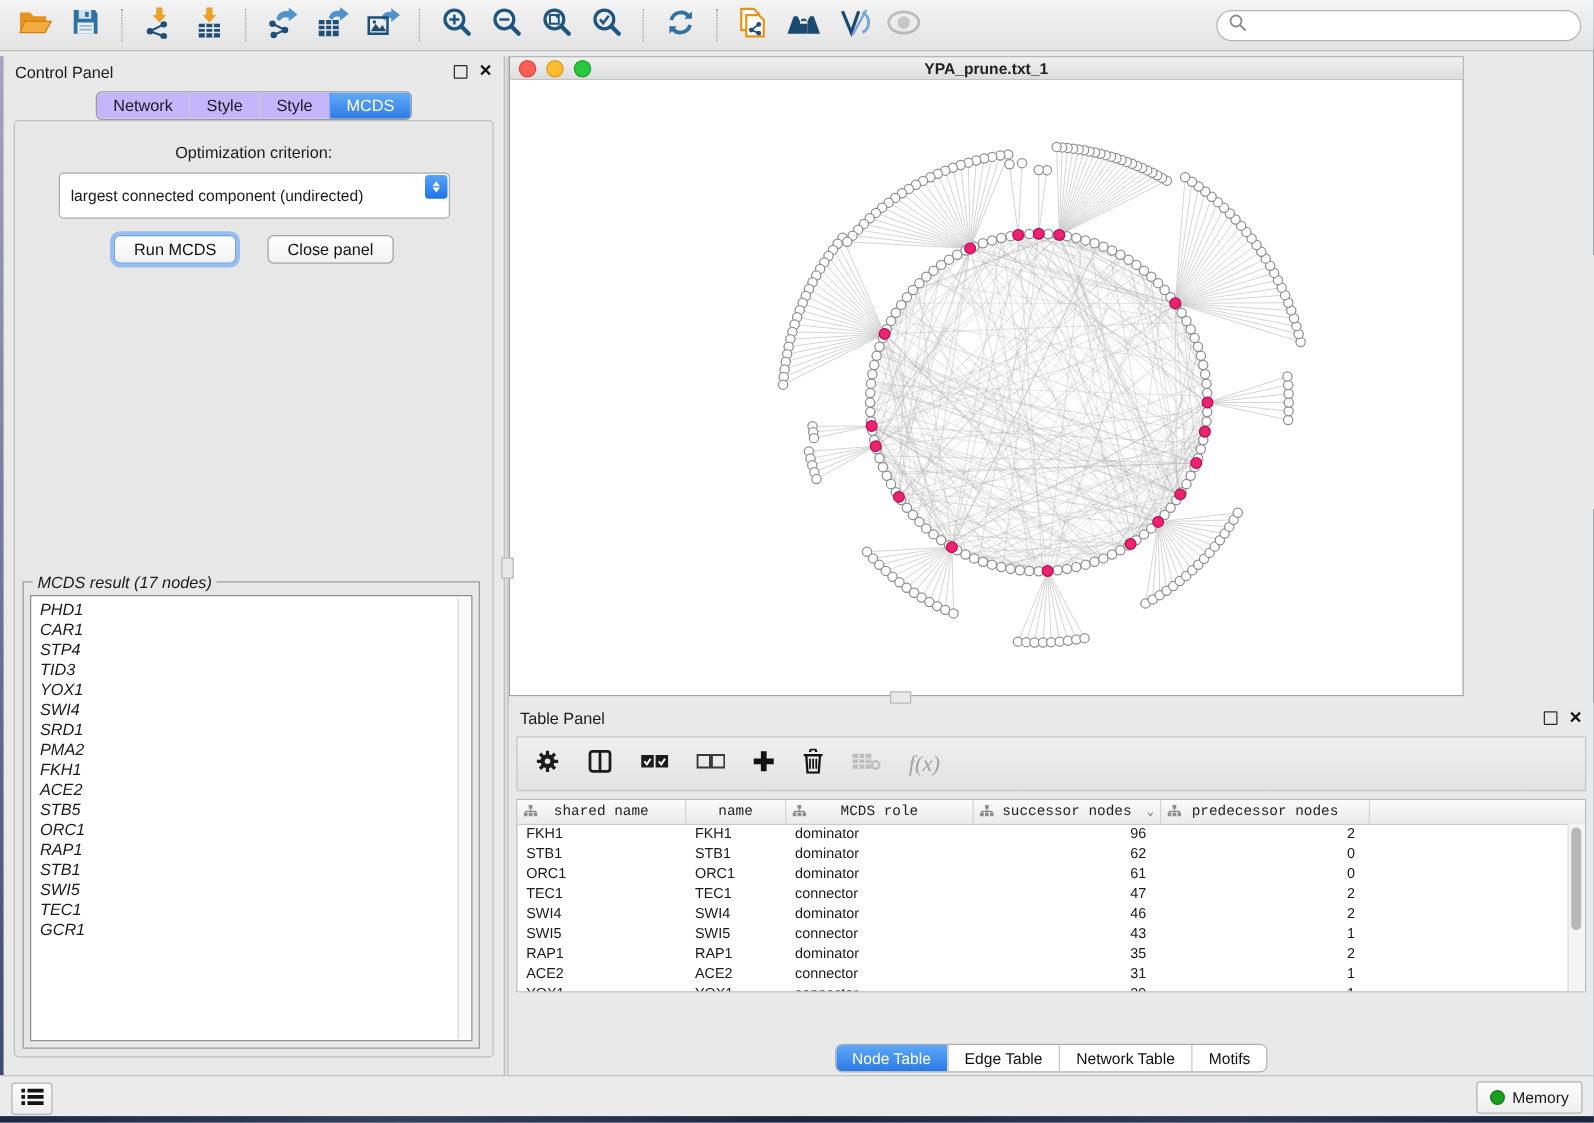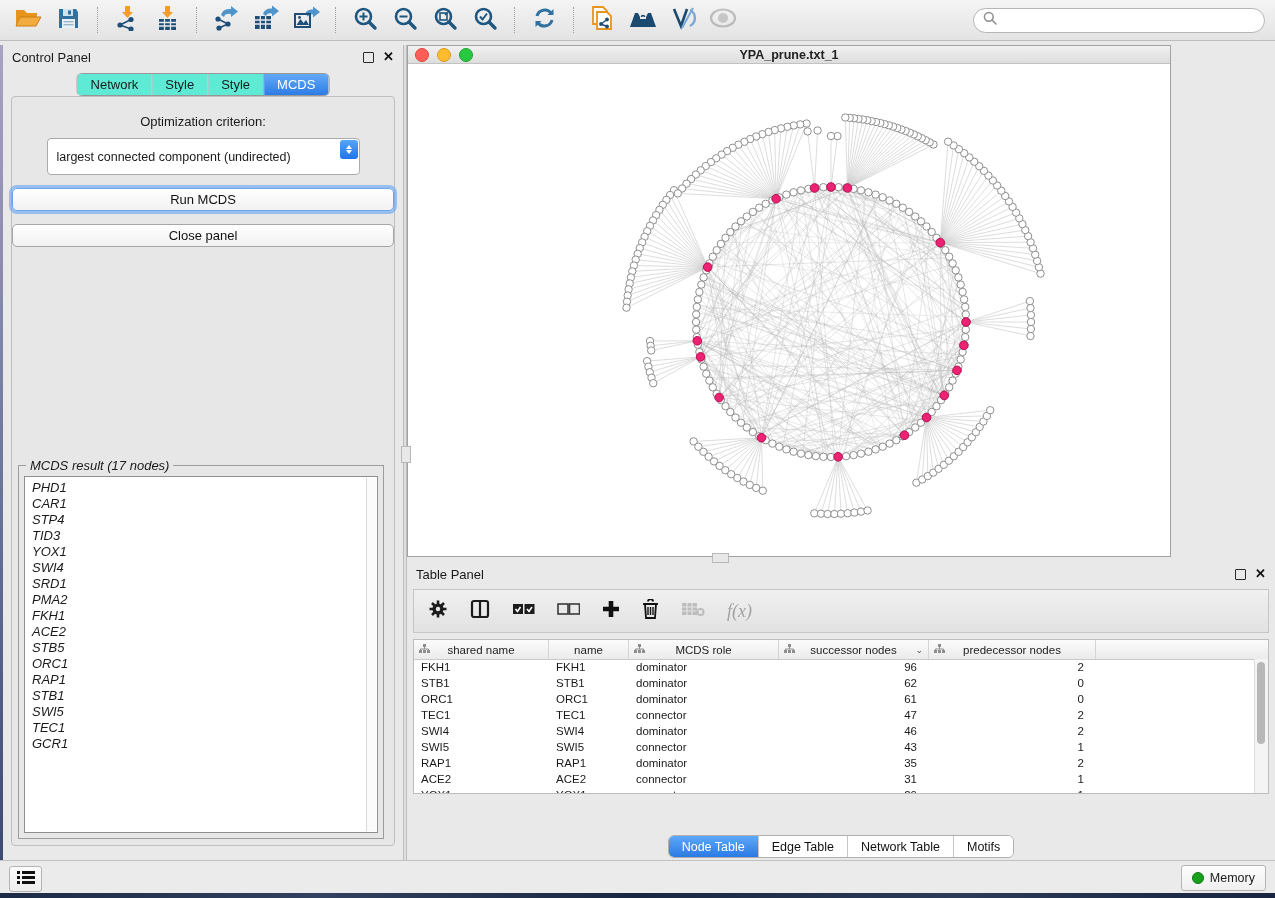--- a/index.html
+++ b/index.html
@@ -25,36 +25,36 @@
   .desktop-strip{position:absolute;left:0;top:893px;width:1275px;height:5px;
     background:linear-gradient(90deg,#1c2a46,#31415f,#1a2742,#2c3b58,#182440);}
   
   .control-panel{position:absolute;left:3px;top:45px;width:400px;height:813px;background:#e9e9e9;}
   .panel-header{height:24px;display:flex;align-items:center;padding:0 9px;font-size:13px;}
   .win-btns{margin-left:auto;display:flex;gap:9px;align-items:center;}
   .float-btn{width:9px;height:9px;border:1.5px solid #2b2b2b;border-radius:1px;}
   .close-btn{font-size:13px;font-weight:bold;line-height:10px;color:#111;}
   .cp-tabs{position:absolute;left:50%;transform:translateX(-50%);top:28px;display:flex;
     border:1px solid #989898;border-radius:5px;overflow:hidden;background:#fff;height:21px;z-index:3;}
-  .cp-tab{padding:0 13px;font-size:13px;display:flex;align-items:center;border-left:1px solid #c2c2c2;background:#5eead4;}
+  .cp-tab{padding:0 13px;font-size:13px;display:flex;align-items:center;border-left:1px solid #c2c2c2;background:#c4b5fd;}
   .cp-tab:first-child{border-left:none;}
   .cp-tab.active{background:linear-gradient(#62aaf8,#2d7ce5);color:#fff;border-left-color:#2d7ce5;}
   .cp-body{position:absolute;left:8px;right:8px;top:51px;bottom:12px;background:#e7e7e7;
     border:1px solid #bfbfbf;border-radius:4px;}
   .opt-label{text-align:center;margin-top:17px;font-size:13px;}
   .opt-select{position:relative;margin:9px auto 0 auto;width:313px;height:37px;background:#fff;
     border:1px solid #ababab;border-radius:4px;box-sizing:border-box;font-size:12.5px;
     display:flex;align-items:center;padding-left:9px;}
   .sel-stepper{position:absolute;right:1px;top:1px;width:18px;height:19px;border-radius:3px;
     background:linear-gradient(#55a5f8,#2173e8);display:flex;flex-direction:column;
     align-items:center;justify-content:center;gap:1px;}
   .sel-stepper .chev{width:0;height:0;border-left:3.5px solid transparent;border-right:3.5px solid transparent;}
   .chev-up{border-bottom:4px solid #fff;}
   .chev-dn{border-top:4px solid #fff;}
-  .cp-buttons{display:flex;justify-content:center;gap:13px;margin-top:13px;flex-direction:column;}
+  .cp-buttons{display:flex;justify-content:center;gap:25px;margin-top:13px;}
   .mac-btn{background:linear-gradient(#ffffff,#f1f1f1);border:1px solid #a6a6a6;border-radius:5px;
     font-size:13px;font-family:"Liberation Sans",sans-serif;padding:3px 15px;color:#111;}
   .mac-btn.focused{box-shadow:0 0 0 3px rgba(98,163,245,.6);border-color:#6ea4e8;}
   .result-group{position:absolute;left:6px;right:10px;top:368px;height:372px;border:1px solid #9c9c9c;font-style:italic;}
   .result-legend{position:absolute;top:-8px;left:7px;background:#e7e7e7;padding:0 4px;font-size:13px;}
   .result-list{position:absolute;left:5px;right:5px;top:10px;bottom:5px;background:#fff;
     border:1px solid #8f8f8f;font-size:13px;line-height:16px;padding:3px 0 0 7px;box-sizing:border-box;overflow:hidden;}
   .list-scroll{position:absolute;top:1px;bottom:1px;right:1px;width:9px;background:#fbfbfb;border-left:1px solid #d8d8d8;}
   
   .v-splitter{position:absolute;left:403px;top:45px;width:4px;height:815px;background:#dfdfdf;
@@ -72,21 +72,21 @@
   .light.yellow{background:#febc2e;border:.5px solid #d89b1f;}
   .light.green{background:#28c840;border:.5px solid #1da12f;}
   .nw-title{position:absolute;left:0;right:0;text-align:center;font-size:12.5px;font-weight:700;color:#222;}
   .nw-canvas{width:866px;height:493px;}
   
   .table-panel{position:absolute;left:407px;top:562px;width:868px;height:298px;background:#e9e9e9;}
   .tp-toolbar{margin:3px 6px 0 6px;height:44px;background:linear-gradient(#f0f0f0,#e2e2e2);
     border:1px solid #c6c6c6;display:flex;align-items:center;padding:0 14px;gap:22px;box-sizing:border-box;}
   .fx{font-family:"Liberation Serif",serif;font-style:italic;font-size:18px;color:#a2a2a2;}
   .tp-table{position:absolute;left:6px;right:6px;top:77px;bottom:66px;background:#fff;border:1px solid #bdbdbd;box-sizing:border-box;overflow:hidden;}
-  .t-header{display:flex;height:19px;background:linear-gradient(#fbfbfb,#ebebeb);border-bottom:1px solid #c9c9c9;}
+  .t-header{display:flex;height:19px;background:linear-gradient(#fbfbfb,#ebebeb);border-bottom:1px solid #c9c9c9;font-family:Liberation Mono, monospace;}
   .t-hcell{position:relative;border-right:1px solid #d4d4d4;font-size:11.5px;display:flex;
     align-items:center;justify-content:center;box-sizing:border-box;color:#222;}
   .t-hcell .hicon{position:absolute;left:5px;top:4px;}
   .t-hcell .sort{position:absolute;right:5px;font-size:9px;color:#555;}
   .t-row{display:flex;height:16px;font-size:11.5px;}
   .t-cell{box-sizing:border-box;padding:1px 0 0 7px;white-space:nowrap;overflow:hidden;}
   .t-cell.num{text-align:right;padding:1px 12px 0 0;}
   .t-scroll{position:absolute;right:0;top:19px;bottom:0;width:13px;background:#f4f4f4;border-left:1px solid #ddd;}
   .t-thumb{position:absolute;left:2px;top:3px;width:8px;height:82px;border-radius:5px;background:#b7b7b7;}
   .tp-tabs{position:absolute;left:0;right:0;top:273px;display:flex;justify-content:center;}

